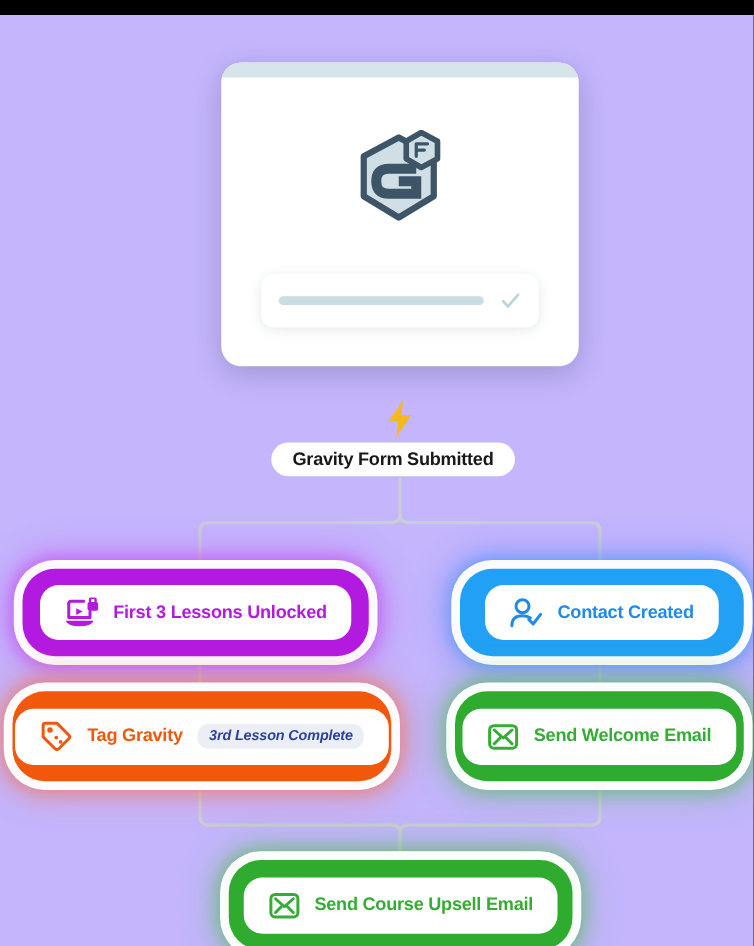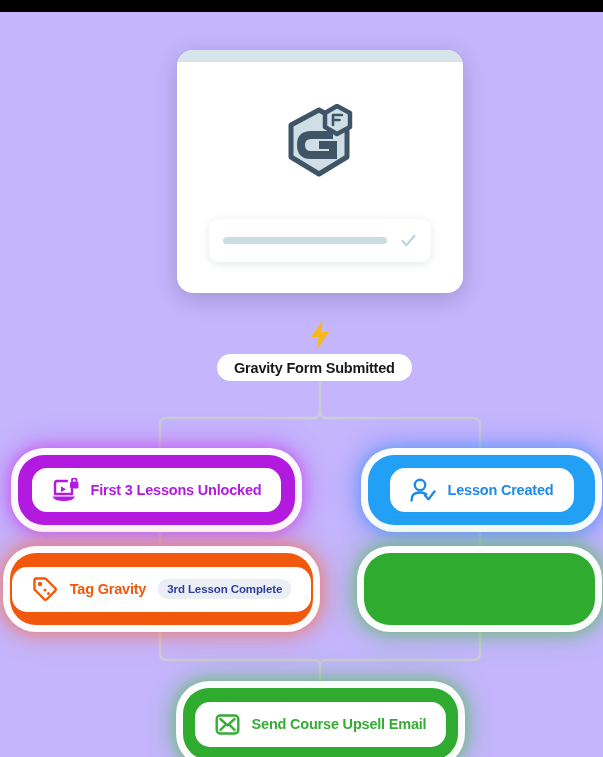--- a/index.html
+++ b/index.html
@@ -144,20 +144,21 @@
   .node-label {
     font-size: 14.5px;
     font-weight: bold;
     letter-spacing: -0.2px;
   }
   .node-icon { flex: none; display: block; }
 
   .node-badge {
     font-size: 11.5px;
     font-weight: bold;
+    font-style: italic;
     color: #2b3f9e;
     background: #eceef5;
     border-radius: 9px;
     padding: 4px 9px;
     letter-spacing: -0.1px;
   }
 
   
   #node-lessons {
     left: 18px; top: 443px; width: 277px; height: 70px;
@@ -301,47 +302,55 @@
   </div>
 
   <div class="node" id="node-contact">
     <div class="node-glow"></div>
     <div class="node-inner">
       <svg class="node-icon" width="26" height="25" viewBox="0 0 26 25">
         <circle cx="10" cy="7" r="5.2" fill="none" stroke="#1f8ae8" stroke-width="2.4"></circle>
         <path d="M1.5 22.5 Q1.5 14.5 10 14.5 Q14 14.5 16.3 16.3" fill="none" stroke="#1f8ae8" stroke-width="2.4" stroke-linecap="round"></path>
         <path d="M15 17.5 L18.5 21.2 L24.5 13.5" fill="none" stroke="#1f8ae8" stroke-width="2.4" stroke-linecap="round" stroke-linejoin="round"></path>
       </svg>
-      <span class="node-label">Lesson Created</span>
+      <span class="node-label">Contact Created</span>
     </div>
   </div>
 
   <div class="node" id="node-tag">
     <div class="node-glow"></div>
     <div class="node-inner">
       <svg class="node-icon" width="26" height="26" viewBox="0 0 26 26">
         <path d="M13.5 2.5 L23 12 Q24.5 13.5 23 15 L15 23 Q13.5 24.5 12 23 L2.5 13.5 L2.5 4.2 Q2.5 2.5 4.2 2.5 Z" fill="none" stroke="#f1580c" stroke-width="2.4" stroke-linejoin="round"></path>
         <circle cx="8" cy="8" r="2.2" fill="#f1580c"></circle>
         <circle cx="13" cy="14" r="1.5" fill="#f1580c"></circle>
         <circle cx="16.5" cy="17.5" r="1.5" fill="#f1580c"></circle>
       </svg>
       <span class="node-label">Tag Gravity</span>
       <span class="node-badge">3rd Lesson Complete</span>
     </div>
   </div>
 
   <div class="node" id="node-welcome">
     <div class="node-glow"></div>
-  </div>
-
-  <div class="node" id="node-upsell">
-    <div class="node-glow"></div>
     <div class="node-inner">
       <svg class="node-icon" width="25" height="23" viewBox="0 0 25 23">
         <rect x="1.7" y="2.5" width="21.6" height="18" rx="3.4" fill="none" stroke="#35ad35" stroke-width="2.4"></rect>
         <path d="M5.4 6 L12.5 12.4 L19.6 6" fill="none" stroke="#35ad35" stroke-width="2.4" stroke-linecap="round" stroke-linejoin="round"></path>
         <path d="M5.4 17 L10 12.4 M19.6 17 L15 12.4" fill="none" stroke="#35ad35" stroke-width="2.4" stroke-linecap="round"></path>
       </svg>
+      <span class="node-label">Send Welcome Email</span>
+    </div>
+  </div>
+
+  <div class="node" id="node-upsell">
+    <div class="node-glow"></div>
+    <div class="node-inner">
+      <svg class="node-icon" width="25" height="23" viewBox="0 0 25 23">
+        <rect x="1.7" y="2.5" width="21.6" height="18" rx="3.4" fill="none" stroke="#35ad35" stroke-width="2.4"></rect>
+        <path d="M5.4 6 L12.5 12.4 L19.6 6" fill="none" stroke="#35ad35" stroke-width="2.4" stroke-linecap="round" stroke-linejoin="round"></path>
+        <path d="M5.4 17 L10 12.4 M19.6 17 L15 12.4" fill="none" stroke="#35ad35" stroke-width="2.4" stroke-linecap="round"></path>
+      </svg>
       <span class="node-label">Send Course Upsell Email</span>
     </div>
   </div>
 
 </div>
 
 </body></html>

